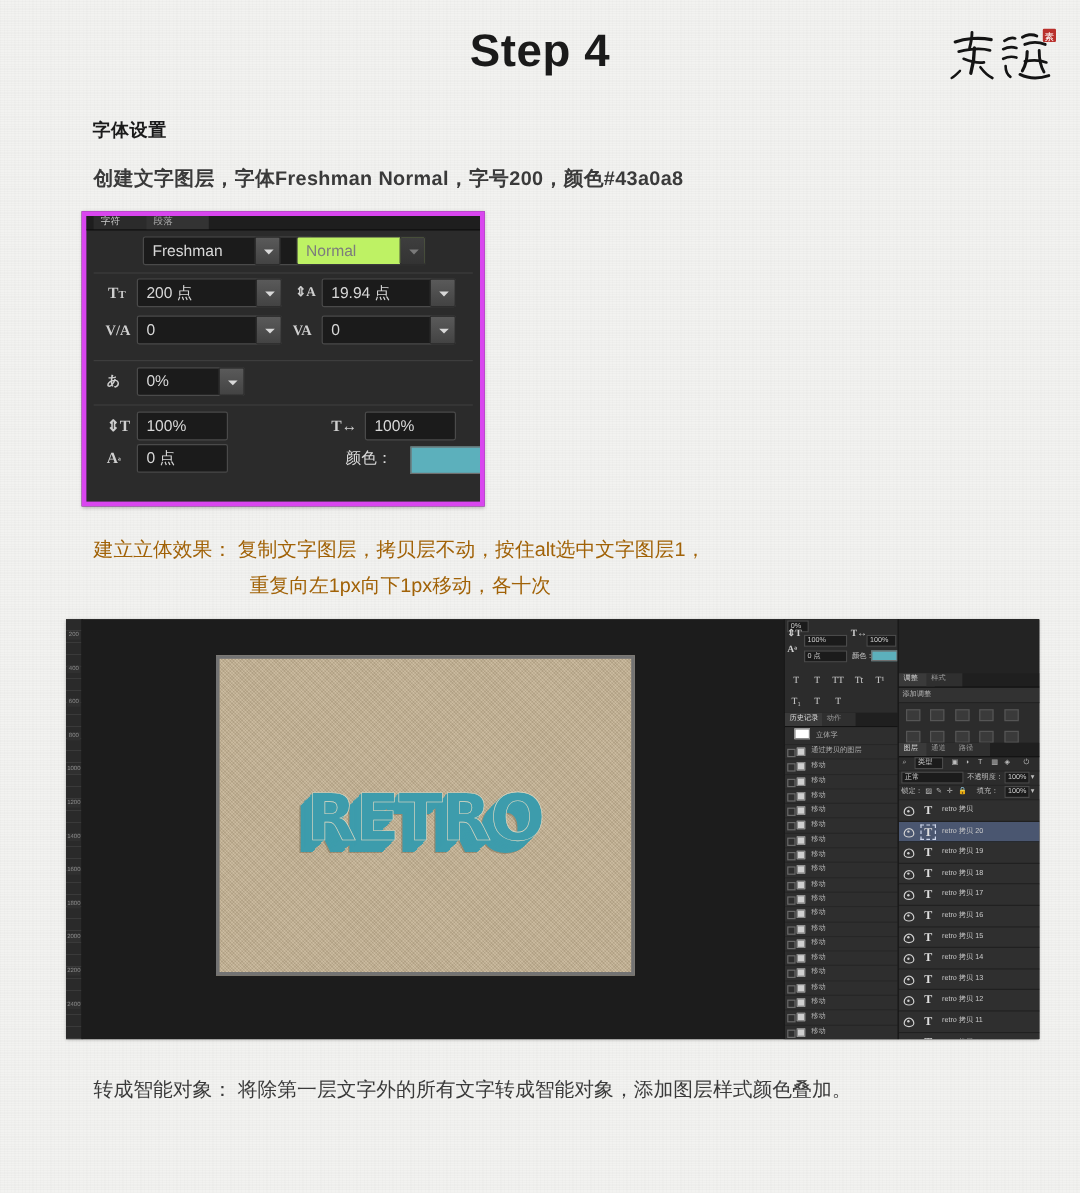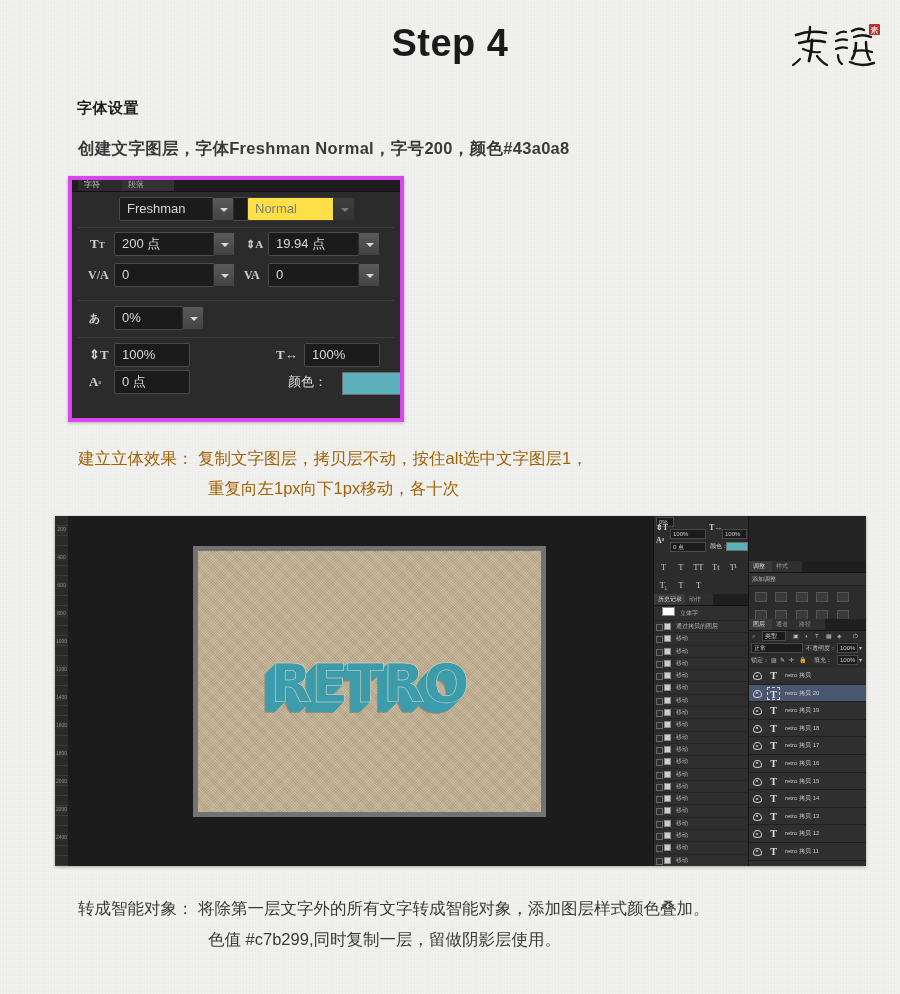--- a/index.html
+++ b/index.html
@@ -79,21 +79,21 @@
     border-radius:2px;
     color:#d8d8d8;
     font-size:13px;
     line-height:22px;
     padding-left:7px;
     box-sizing:border-box;
     height:24px;
     white-space:nowrap;
     overflow:hidden;
   }
-  .field.disabled{color:#7d7d7d;background:#fde047;border-color:#3b3b3b;}
+  .field.disabled{color:#7d7d7d;background:#bef264;border-color:#3b3b3b;}
   .caret{
     position:absolute;
     width:22px;height:24px;
     background:linear-gradient(#5a5a5a,#434343);
     border:1px solid #2d2d2d;
     border-radius:2px;
     box-sizing:border-box;
   }
   .caret.disabled{background:linear-gradient(#3e3e3e,#333);}
   .caret:after{
@@ -140,23 +140,23 @@
   }
   .ps-ruler-v .tickmark{
     position:absolute;left:1px;width:11px;height:7px;
     font-size:5px;color:#8a8a8a;line-height:7px;text-align:center;
     background:#303030;
   }
   .ps-canvas-area{
     position:absolute;left:13px;top:0;right:0;bottom:0;background:#1c1c1c;
   }
   .ps-artboard{
-    position:absolute;left:125px;top:30px;width:343px;height:261px;
+    position:absolute;left:112px;top:30px;width:343px;height:261px;
     background:#c3b192;
-    border:5px solid #737373;
+    border:3px solid #737373;
     overflow:hidden;
   }
   .ps-artboard .grain{
     position:absolute;inset:0;
     background-image:
       repeating-linear-gradient(45deg, rgba(255,255,255,0.07) 0 1px, rgba(0,0,0,0.05) 1px 2px),
       repeating-linear-gradient(-45deg, rgba(255,255,255,0.05) 0 1px, rgba(0,0,0,0.04) 1px 2px);
   }
   .retro-word{
     position:absolute;left:0;right:0;top:106px;
@@ -596,16 +596,15 @@
               <span class="tthumb">T</span>
               <span class="lname">retro 拷贝 10</span>
             </div>
         </div>
       </div>
     </div>
   </div>
 
   <div class="bot-text">
     <span>转成智能对象：  将除第一层文字外的所有文字转成智能对象，添加图层样式颜色叠加。</span>
-    <span class="l2">色值 #c7b299,同时复制一层，留做阴影层使用。</span>
   </div>
 
 </div>
 
 </body></html>

